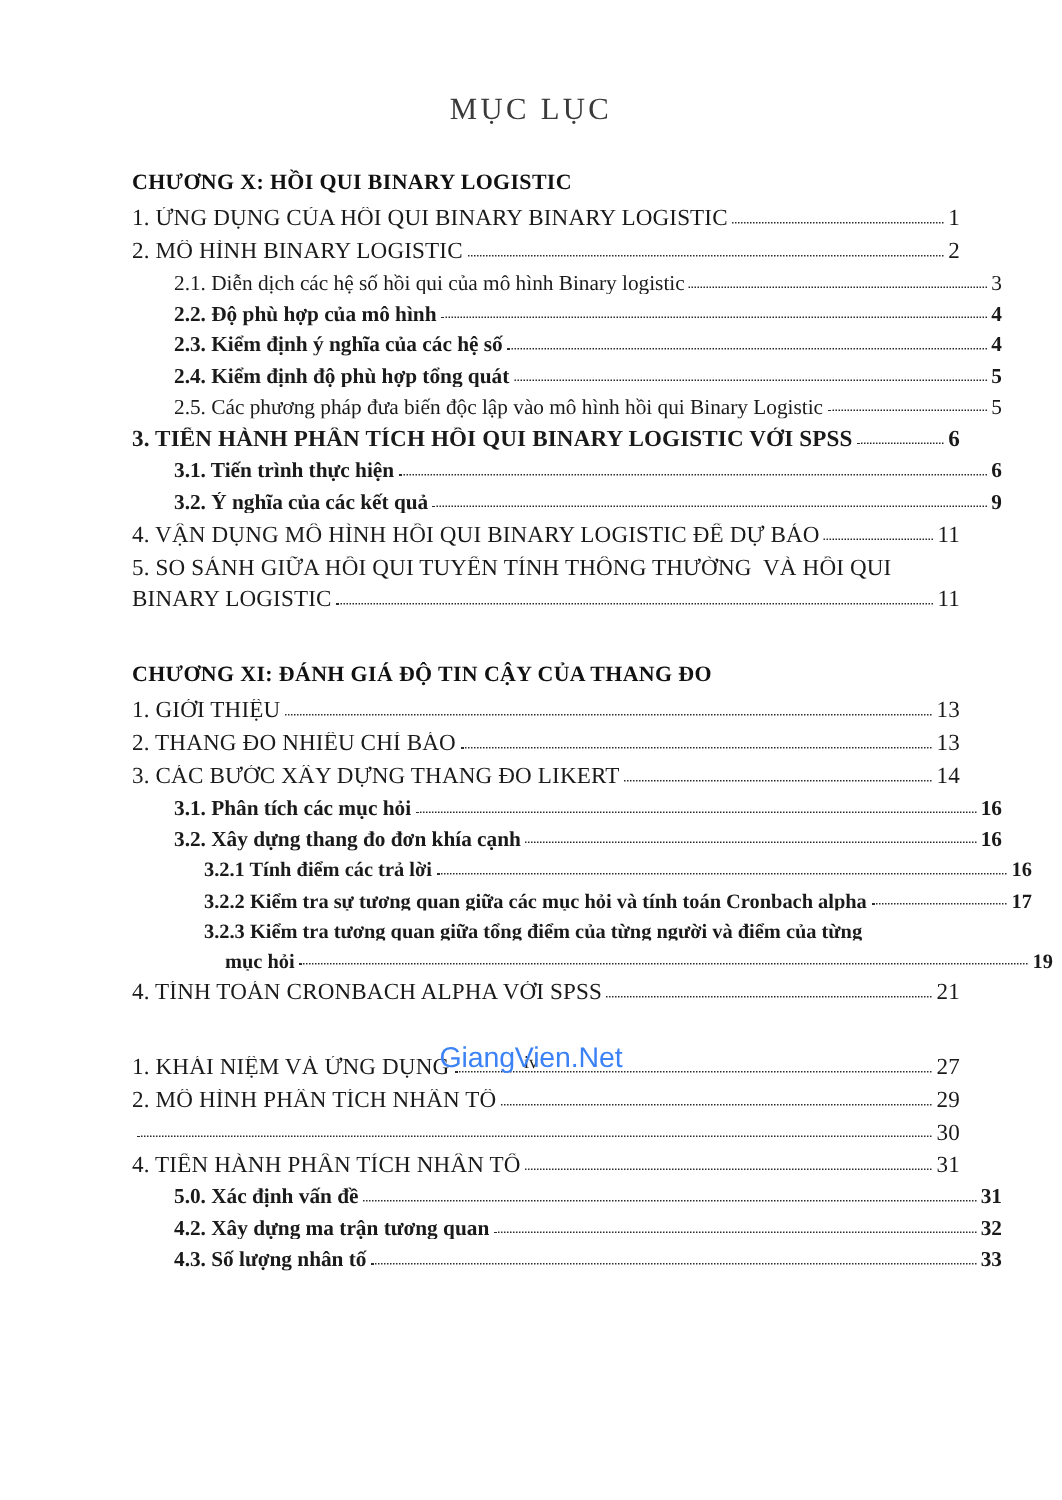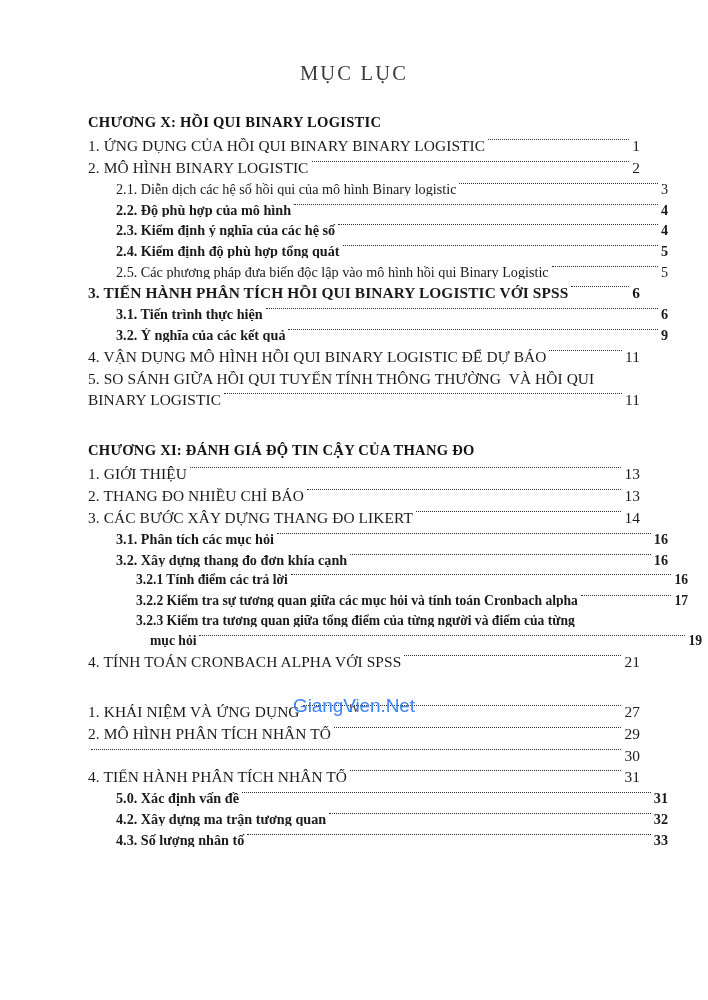--- a/index.html
+++ b/index.html
@@ -52,21 +52,21 @@
     letter-spacing: 0.25px;
     color: #111;
     margin: 0 0 7px 0;
     white-space: nowrap;
   }
   .chapter-gap { height: 28px; }
 
   
   .toc-row {
     display: flex;
-    align-items: flex-start;
+    align-items: flex-end;
     width: 100%;
     line-height: 1.0;
     margin-bottom: 6.5px;
     overflow: hidden;
   }
 
   .toc-label {
     white-space: pre;
     flex: 0 0 auto;
     max-width: 96%;

